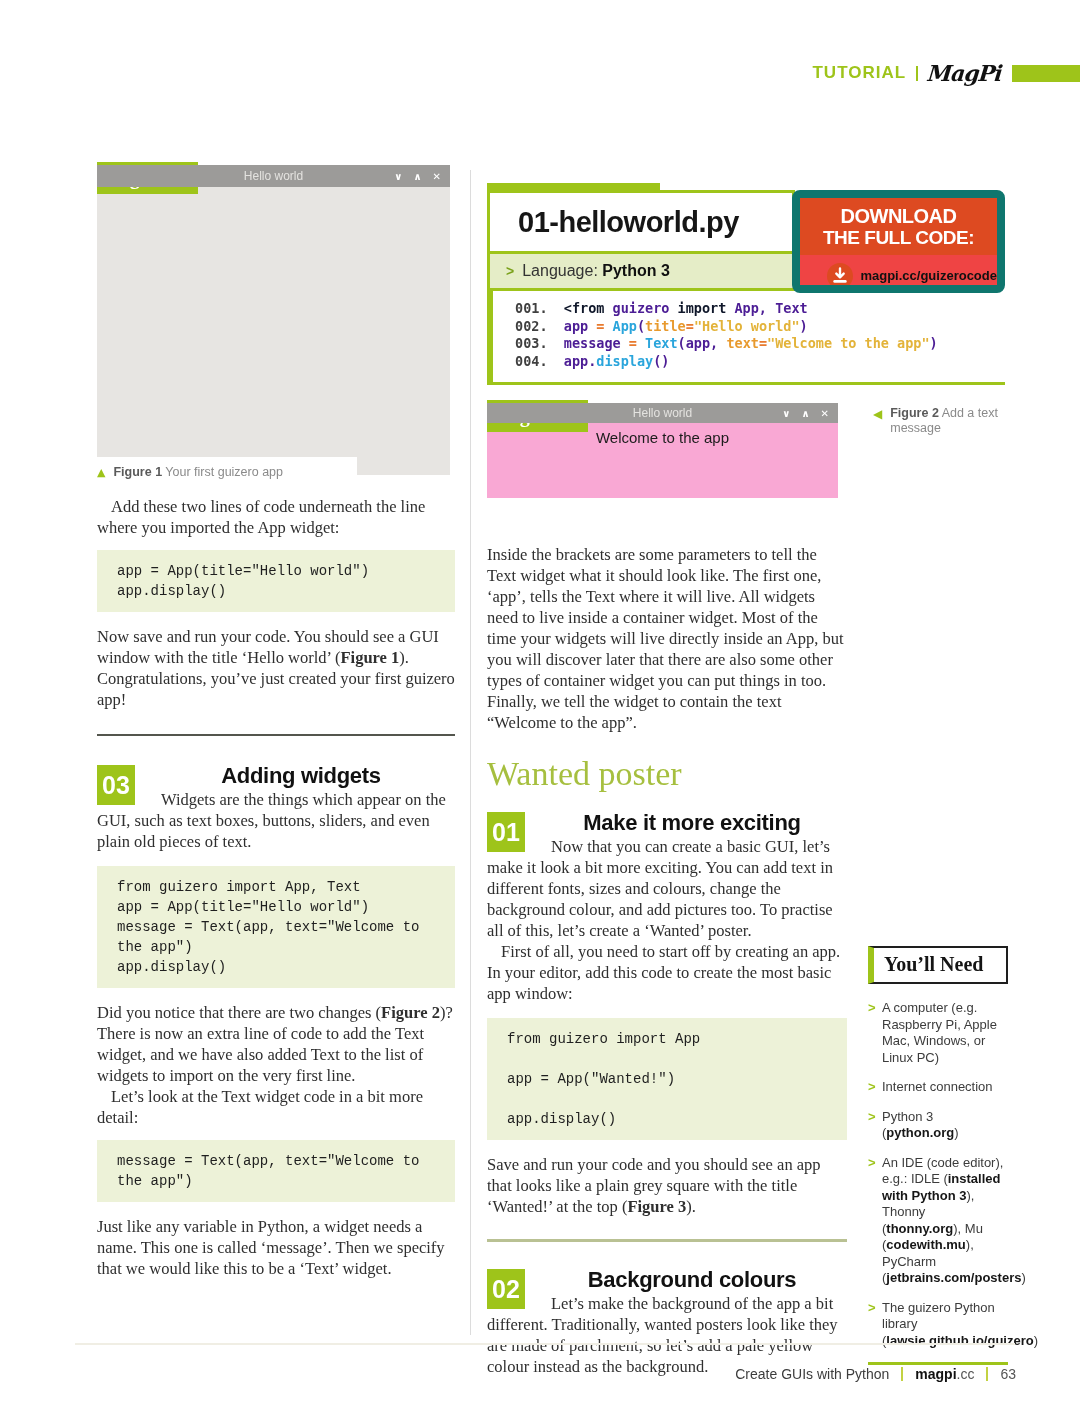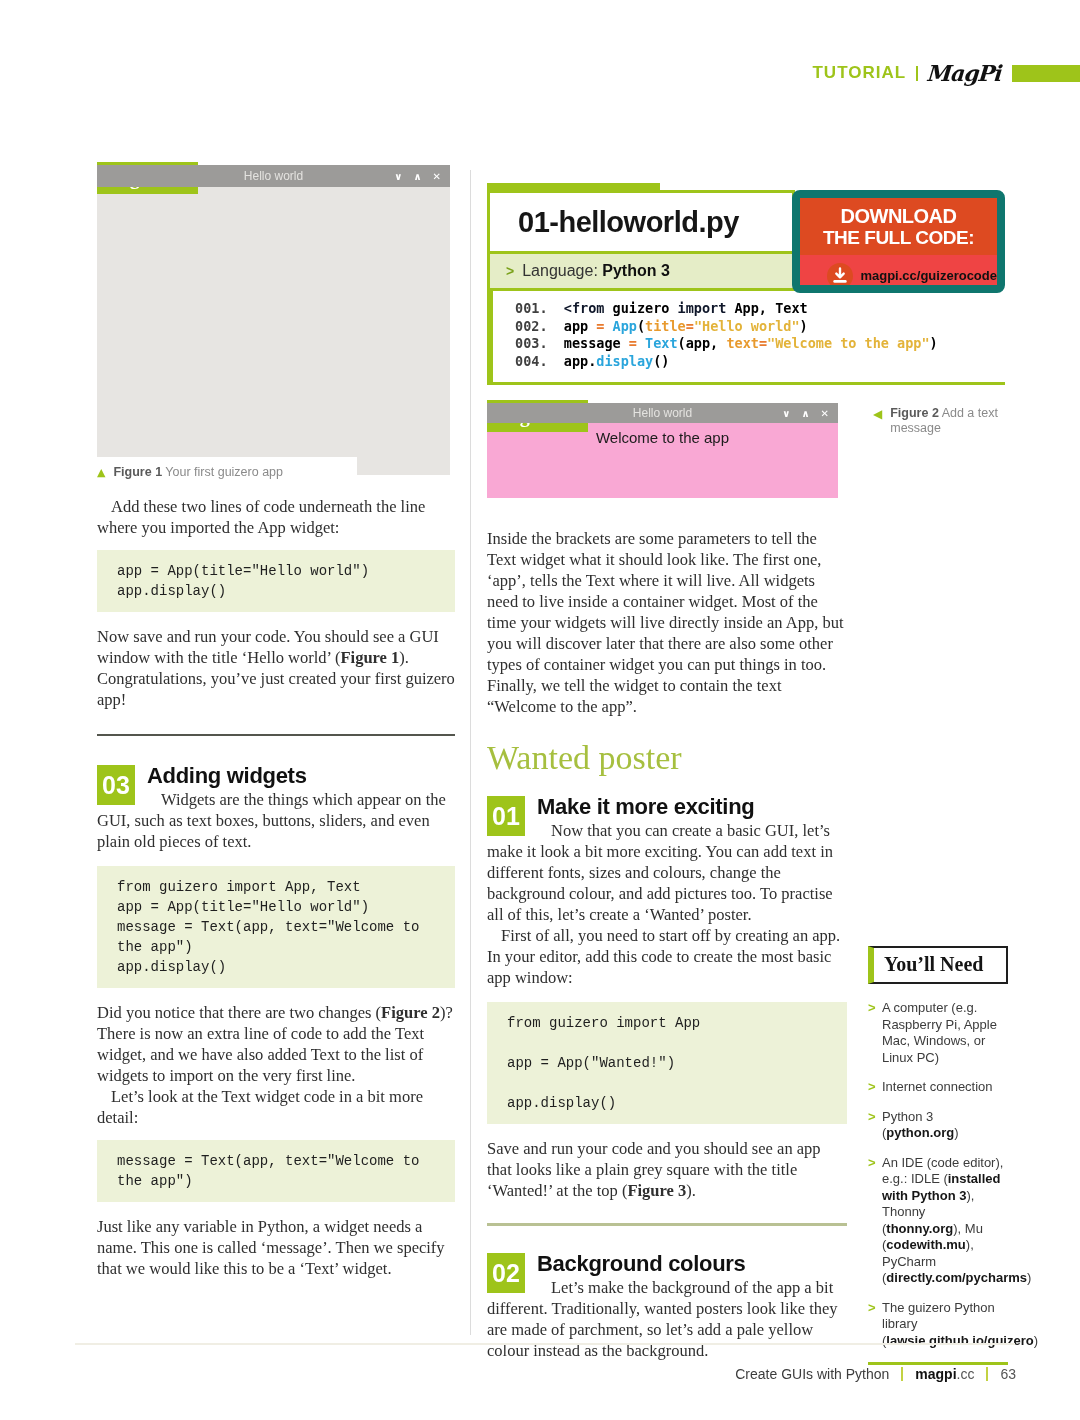--- a/index.html
+++ b/index.html
@@ -31,21 +31,21 @@
   .para { font:16.5px/21px "Liberation Serif", serif; color:#2f2f2f; }
   .indent { text-indent:14px; }
   .codeblock { background:#edf2d8; font:14px/20px "Liberation Mono", monospace; color:#1f1f1f;
                padding:11px 10px 11px 20px; white-space:pre-wrap; }
   .rule-dark { height:2px; background:#54564e; }
   .rule-olive { height:3px; background:#b9c193; }
 
   .step-head { overflow:visible; }
   .step-badge { float:left; width:38px; height:40px; background:#9ec41a; color:#fff;
                 font:bold 25px/40px "Liberation Sans", sans-serif; text-align:center; margin:3px 12px 3px 0; }
-  .step-title { font:bold 22px/26px "Liberation Sans", sans-serif; letter-spacing:-0.3px; color:#111; padding-top:1px; }
+  .step-title { font:bold 22px/26px "Liberation Sans", sans-serif; letter-spacing:-0.3px; color:#111; padding-top:1px;text-align:center; }
 
   .fig1-caption { position:relative; margin-top:-18px; width:260px; background:#fff; padding:8px 10px 0 0;
                   display:flex; gap:8px; align-items:baseline; }
   .cap-marker { color:#9ec41a; font:11px "DejaVu Sans", sans-serif; }
   .cap-label { font:bold 12.5px "Liberation Sans", sans-serif; color:#5a5a5a; }
   .cap-text  { font:12.5px/15px "Liberation Sans", sans-serif; color:#8a8a8a; }
 
   
   .listing { position:absolute; left:487px; top:183px; width:518px; height:202px; }
   .listing-tab { position:absolute; left:0; top:0; width:173px; height:8px; background:#9ec41a; }
@@ -54,21 +54,21 @@
                     font:bold 29px "Liberation Sans", sans-serif; letter-spacing:-0.5px; color:#161616; }
   .listing-langbar { position:absolute; left:0; top:71px; width:308px; height:37px; background:#e5edc7;
                      border-left:3px solid #9ec41a; border-bottom:3px solid #9ec41a;
                      display:flex; align-items:center; gap:8px; padding-left:16px;
                      font:16px "Liberation Sans", sans-serif; color:#333; }
   .lang-arrow { color:#7aa11a; font-weight:bold; font-size:14px; }
   .lang-value { font-weight:bold; color:#111;margin-top:28px; }
   .listing-code { position:absolute; left:0; top:108px; width:518px; height:94px; background:#fff;
                   border-left:6px solid #9ec41a; border-bottom:3px solid #9ec41a; padding:9px 0 0 22px; }
   .code-line { font:bold 13.5px/17.5px "DejaVu Sans Mono", monospace; white-space:pre; }
-  .tk-num{color:#3f3f3f;} .tk-pln{color:#000000;} .tk-kw{color:#0f172a;}
+  .tk-num{color:#3f3f3f;} .tk-pln{color:#4c1d95;} .tk-kw{color:#0f172a;}
   .tk-cls{color:#2aa5dc;} .tk-attr{color:#e89a2e;} .tk-op{color:#e87a2e;} .tk-str{color:#e3b339;}
   .tk-n{} .tk-b{font-weight:bold;}
   .tk-code{font-family:"Liberation Mono", monospace; background:#edf2d8; font-size:13.5px; font-weight:bold; padding:0 2px;}
 
   
   .dl-box { position:absolute; left:305px; top:7px; width:213px; height:103px; background:#ef4444;
             border:8px solid #0f766e; border-radius:8px; overflow:hidden; z-index:2; }
   .dl-top { background:#dd4a21; color:#fff; text-align:center; padding:8px 0 7px;
             font:bold 20px/21px "Liberation Sans", sans-serif; letter-spacing:-0.5px; }
   .dl-top .line2 { display:block; font-size:19px; }
@@ -98,21 +98,21 @@
 
   
   .footer-hairline { position:absolute; left:75px; top:1343px; width:940px; height:2px; background:#f0eee4; }
   .footer { position:absolute; top:1366px; right:64px; display:flex; align-items:center; gap:12px;
             font:14px "Liberation Sans", sans-serif; color:#3d3d3d; }
   .footer .fpipe { width:2px; height:14px; background:#c3d243; }
   .footer .site b { color:#111; }
   .footer .site { color:#555; }
   .footer .pageno { color:#555; }
 
-  .mt8{margin-top:8px;} .mt12{margin-top:12px;} .mt14{margin-top:14px;} .mt16{margin-top:16px;}
+  .mt8{margin-top:24px;} .mt12{margin-top:12px;} .mt14{margin-top:14px;} .mt16{margin-top:16px;}
   .mt22{margin-top:22px;} .mt24{margin-top:24px;} .mt26{margin-top:26px;}
 </style>
 </head>
 <body>
 
 <div class="page">
 
   <div class="mag-header">
     <span class="tutorial-label">TUTORIAL</span>
     <span class="header-pipe"></span>
@@ -253,21 +253,21 @@
       <div class="need-item">
         <span class="bullet">&gt;</span>
         <span><span class="tk-n">Internet connection</span></span>
       </div>
       <div class="need-item">
         <span class="bullet">&gt;</span>
         <span><span class="tk-n">Python 3 (</span><span class="tk-b">python.org</span><span class="tk-n">)</span></span>
       </div>
       <div class="need-item">
         <span class="bullet">&gt;</span>
-        <span><span class="tk-n">An IDE (code editor), e.g.: IDLE (</span><span class="tk-b">installed with Python 3</span><span class="tk-n">), Thonny (</span><span class="tk-b">thonny.org</span><span class="tk-n">), Mu (</span><span class="tk-b">codewith.mu</span><span class="tk-n">), PyCharm (</span><span class="tk-b">directly.com/pycharms</span><span class="tk-n">)</span></span>
+        <span><span class="tk-n">An IDE (code editor), e.g.: IDLE (</span><span class="tk-b">installed with Python 3</span><span class="tk-n">), Thonny (</span><span class="tk-b">thonny.org</span><span class="tk-n">), Mu (</span><span class="tk-b">codewith.mu</span><span class="tk-n">), PyCharm (</span><span class="tk-b">jetbrains.com/posters</span><span class="tk-n">)</span></span>
       </div>
       <div class="need-item">
         <span class="bullet">&gt;</span>
         <span><span class="tk-n">The guizero Python library (</span><span class="tk-b">lawsie.github.io/guizero</span><span class="tk-n">)</span></span>
       </div>
     </div>
     <div class="sidebar-rule"></div>
   </div>
 
   <div class="footer-hairline"></div>

